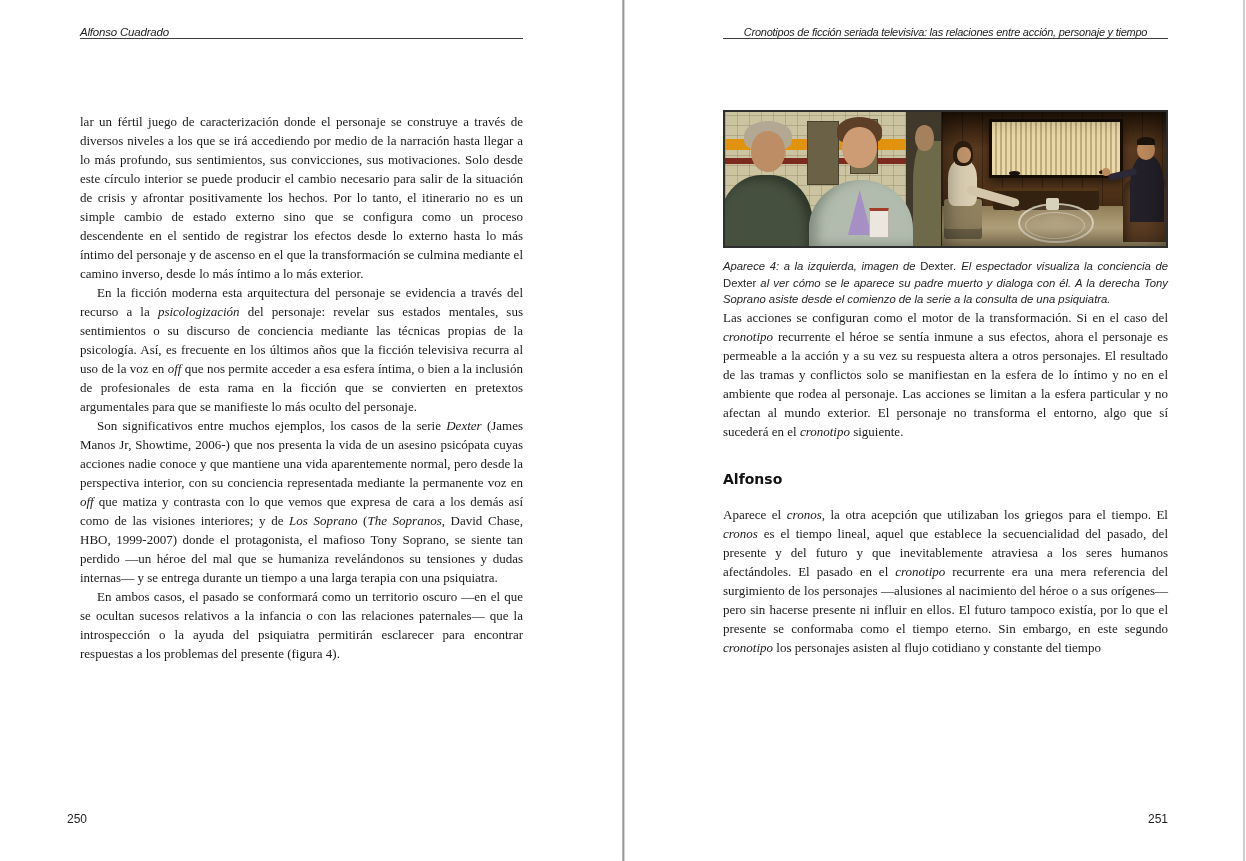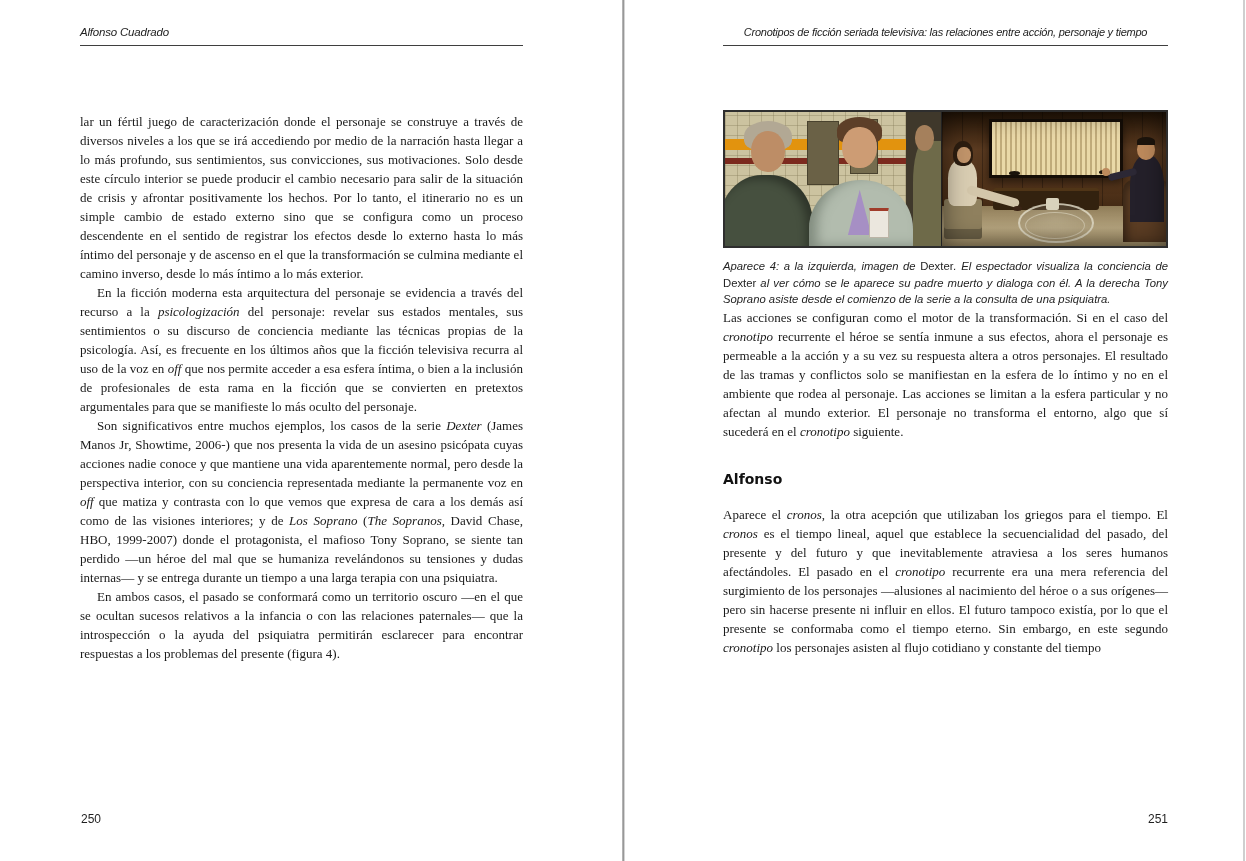--- a/index.html
+++ b/index.html
@@ -12,21 +12,21 @@
   
   .gutter{position:absolute;left:622px;top:0;width:3px;height:861px;
     background:linear-gradient(90deg,#c8c8c8,#8f8f8f 45%,#f2f2f2);}
   .page-edge{position:absolute;left:1243px;top:0;width:2px;height:861px;background:#cfcfcf;}
 
   
   .page-header{
     position:absolute;top:26px;
     font-family:"Liberation Sans", sans-serif;
     font-style:italic;font-size:11.5px;letter-spacing:-0.2px;
-    color:#222;padding-bottom:7px;border-bottom:1.5px solid #3f3f3f;
+    color:#222;border-bottom:1.5px solid #3f3f3f;
     white-space:nowrap;
   }
   .page-header.left{left:80px;width:443px;text-align:left;}
   .page-header.right{left:723px;width:445px;text-align:center;font-size:11px;letter-spacing:-0.25px;}
 
   
   .left-content{position:absolute;top:112px;left:80px;width:443px;}
   .right-content{position:absolute;top:110px;left:723px;width:445px;}
   .body-par{
     margin:0;font-size:13px;line-height:19px;text-align:justify;
@@ -115,21 +115,21 @@
   .b .t-head{position:absolute;right:5%;top:20%;width:8%;height:16%;background:#bd8a5c;border-radius:48%;}
   .b .t-hairline{position:absolute;right:5%;top:19%;width:8%;height:6%;background:#1c140c;border-radius:50% 50% 0 0;}
   .b .t-arm{position:absolute;right:13%;top:44%;width:13%;height:5%;background:#2c2835;
     border-radius:4px;transform:rotate(-14deg);}
   .b .t-hand{position:absolute;right:25%;top:42%;width:3.5%;height:6%;background:#bd8a5c;border-radius:50%;}
   .b .vignette{position:absolute;inset:0;box-shadow:inset 0 0 26px rgba(0,0,0,.55);}
 
   
   .pagenum{position:absolute;top:812px;font-family:"Liberation Sans", sans-serif;
     font-size:12px;color:#1f1f1f;}
-  .pagenum.left{left:81px;}
+  .pagenum.left{left:67px;}
   .pagenum.right{left:723px;width:445px;text-align:right;}
 </style>
 </head>
 <body>
 
 <div class="gutter"></div>
 <div class="page-edge"></div>
 
 <div class="page-header left">Alfonso Cuadrado</div>
 

